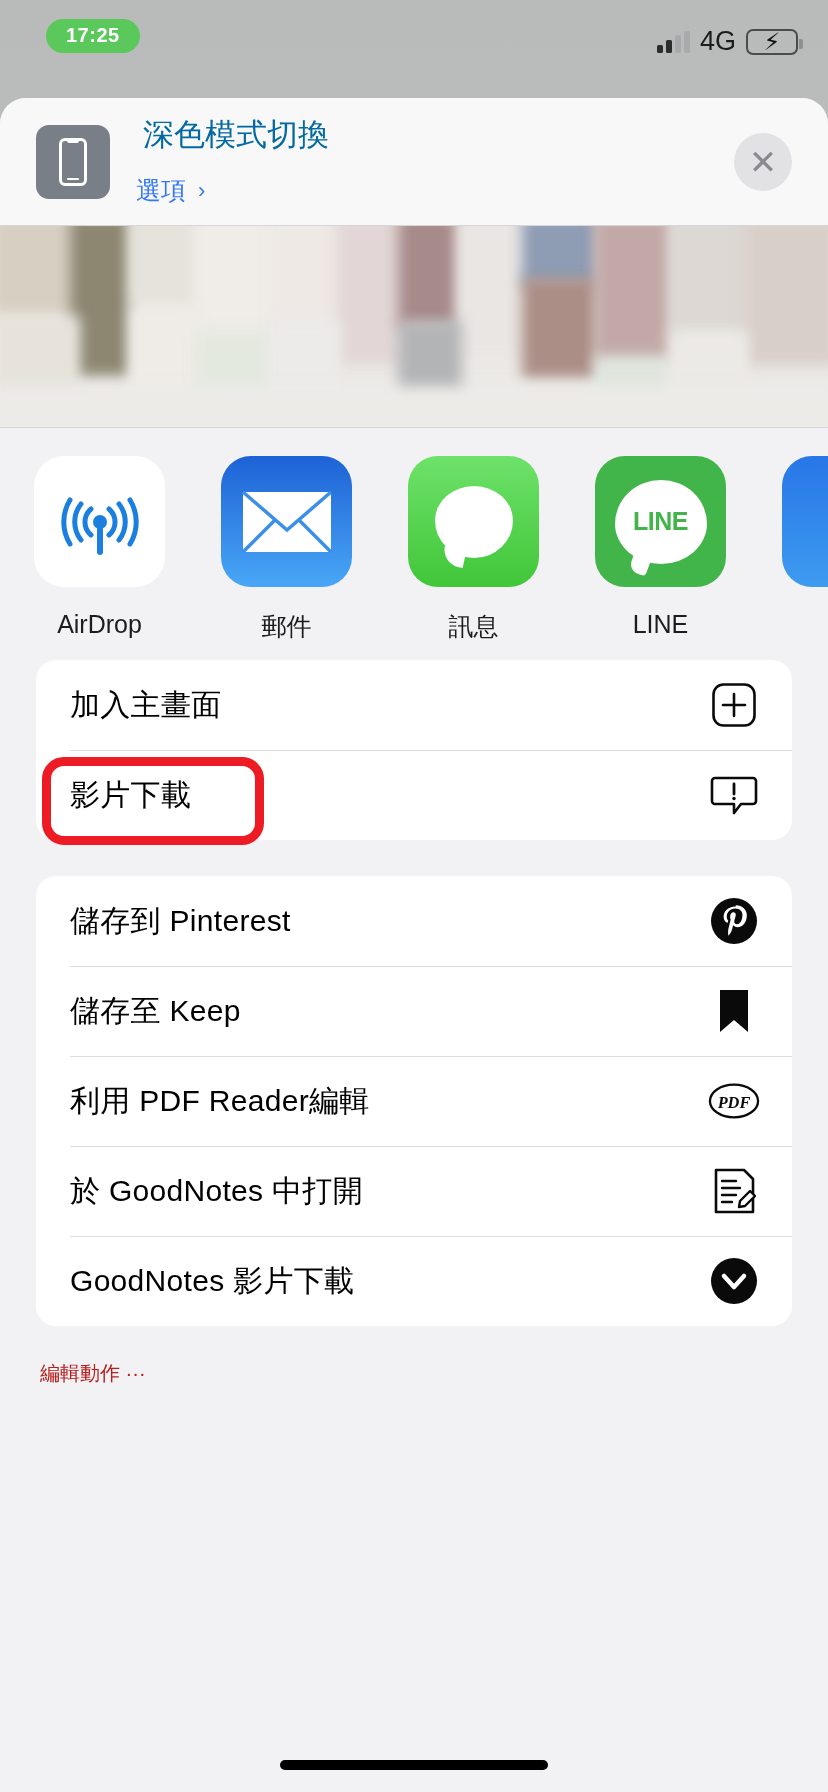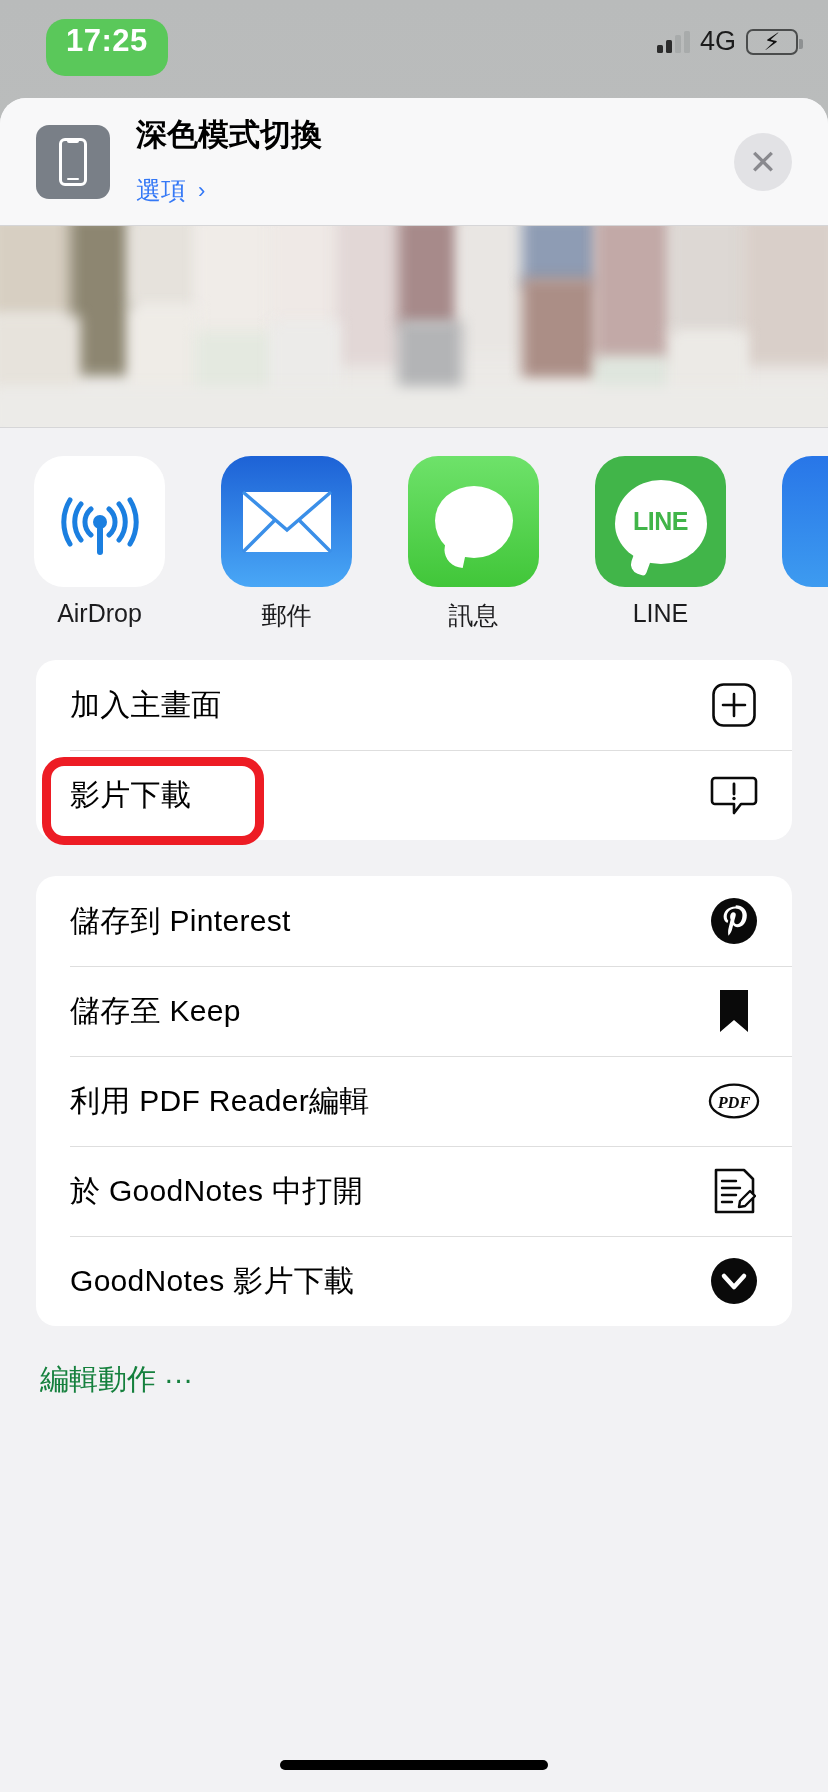--- a/index.html
+++ b/index.html
@@ -16,22 +16,22 @@
     overflow:hidden;
   }
 
   
   #statusbar {
     position:absolute; left:0; top:0; width:828px; height:95px;
   }
   #clock-pill {
     position:absolute; left:46px; top:19px;
     background:#5ac85a; border-radius:19px;
-    padding:6px 20px 20px 20px;
-    color:#ffffff; font-size:31px; font-weight:600; letter-spacing:0.5px;
+    padding:6px 20px 8px 20px;
+    color:#ffffff; font-size:20px; font-weight:600; letter-spacing:0.5px;
     line-height:1;
   }
   #status-right {
     position:absolute; right:30px; top:26px;
     display:flex; align-items:center; gap:10px;
   }
   .sig-bars { display:flex; align-items:flex-end; gap:3px; height:22px; }
   .sig-bars i { display:block; width:6px; border-radius:1.5px; background:#2c2c2c; }
   .sig-bars i:nth-child(1){ height:8px; }
   .sig-bars i:nth-child(2){ height:13px; }
@@ -81,21 +81,21 @@
   }
   #doc-icon .phone:before {
     content:""; position:absolute; left:50%; top:-1px; transform:translateX(-50%);
     width:12px; height:3px; background:#ffffff; border-radius:0 0 2px 2px;
   }
   #doc-icon .phone:after {
     content:""; position:absolute; left:50%; bottom:3px; transform:translateX(-50%);
     width:12px; height:2px; background:#ffffff; border-radius:1px;
   }
   #doc-text { margin-left:26px; flex:1 1 auto; }
-  #doc-title { font-size:31px; color:#000000; font-weight:700; line-height:1.25; }
+  #doc-title { font-size:31px; color:#0369a1; font-weight:400; line-height:1.25;margin-left:7px; }
   #doc-sub {
     font-size:25px; color:#3478f6; margin-top:20px;
     display:flex; align-items:center; gap:12px;
   }
   #doc-sub .chev { font-size:22px; color:#3478f6; }
   #close-btn {
     width:58px; height:58px; border-radius:29px;
     background:#e2e2e5;
     display:flex; align-items:center; justify-content:center;
     flex:0 0 auto;
@@ -115,21 +115,21 @@
     height:212px; display:flex; align-items:flex-start;
     padding:28px 0 0 34px; gap:56px;
     background:#f2f2f4;
   }
   .app { width:131px; flex:0 0 auto; text-align:center; }
   .app-icon {
     width:131px; height:131px; border-radius:30px;
     margin:0 auto; position:relative; overflow:hidden;
   }
   .app-label {
-    margin-top:12px; font-size:25px; color:#1c1c1e;
+    margin-top:23px; font-size:25px; color:#1c1c1e;
     white-space:nowrap; overflow:hidden;
   }
   
   .ic-airdrop { background:#ffffff; display:flex; align-items:center; justify-content:center; }
   
   .ic-messages { background:linear-gradient(180deg,#6ee26a 0%,#41c639 100%);
     display:flex; align-items:center; justify-content:center; }
   .ic-messages .bub {
     width:78px; height:72px; background:#fff; border-radius:50%/48% 48% 52% 52%;
     position:relative;
@@ -177,21 +177,21 @@
     height:1px; background:#dedede;
   }
   .row-label { font-size:30px; color:#000; letter-spacing:0.3px; }
   .row-icon {
     width:52px; height:52px; flex:0 0 auto;
     display:flex; align-items:center; justify-content:center;
   }
 
   
   #edit-actions {
-    margin:34px 0 0 40px; font-size:29px; color:#15803d;
+    margin:34px 0 0 40px; font-size:20px; color:#b91c1c;
   }
 
   
   #red-box {
     position:absolute; left:42px; top:757px;
     width:222px; height:88px;
     border:9px solid #ed1c24; border-radius:22px;
     pointer-events:none;
   }
 

